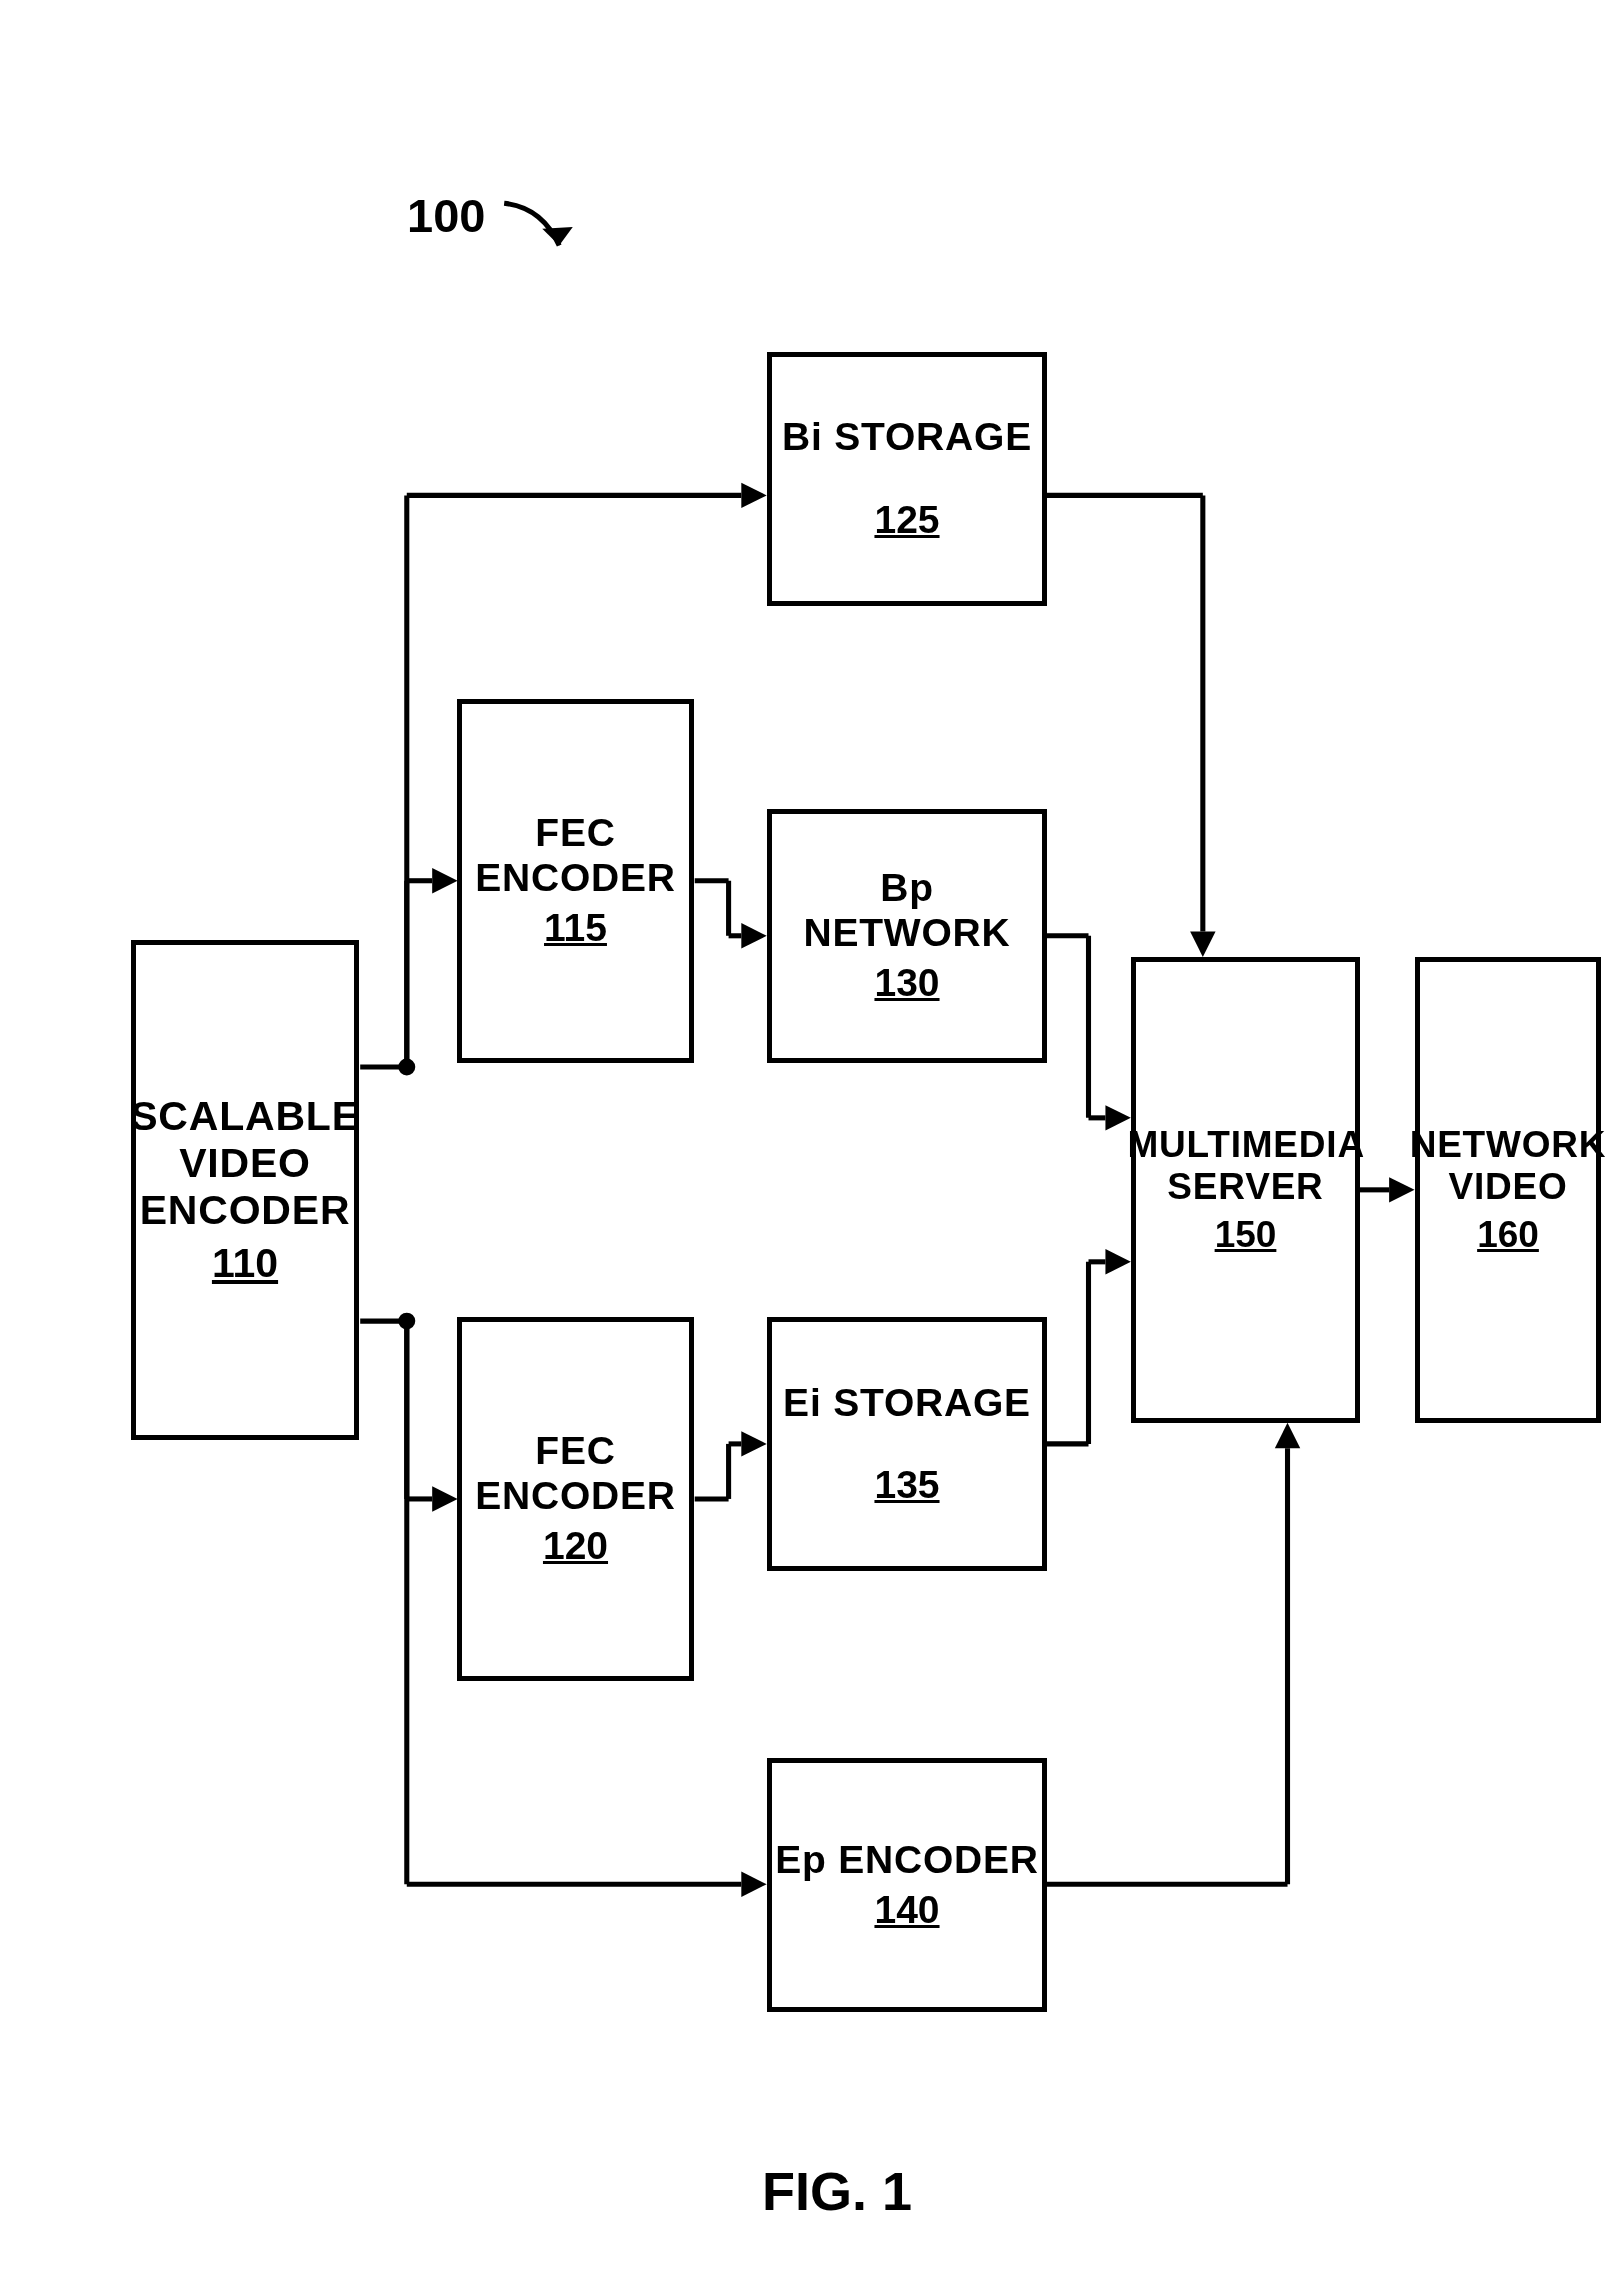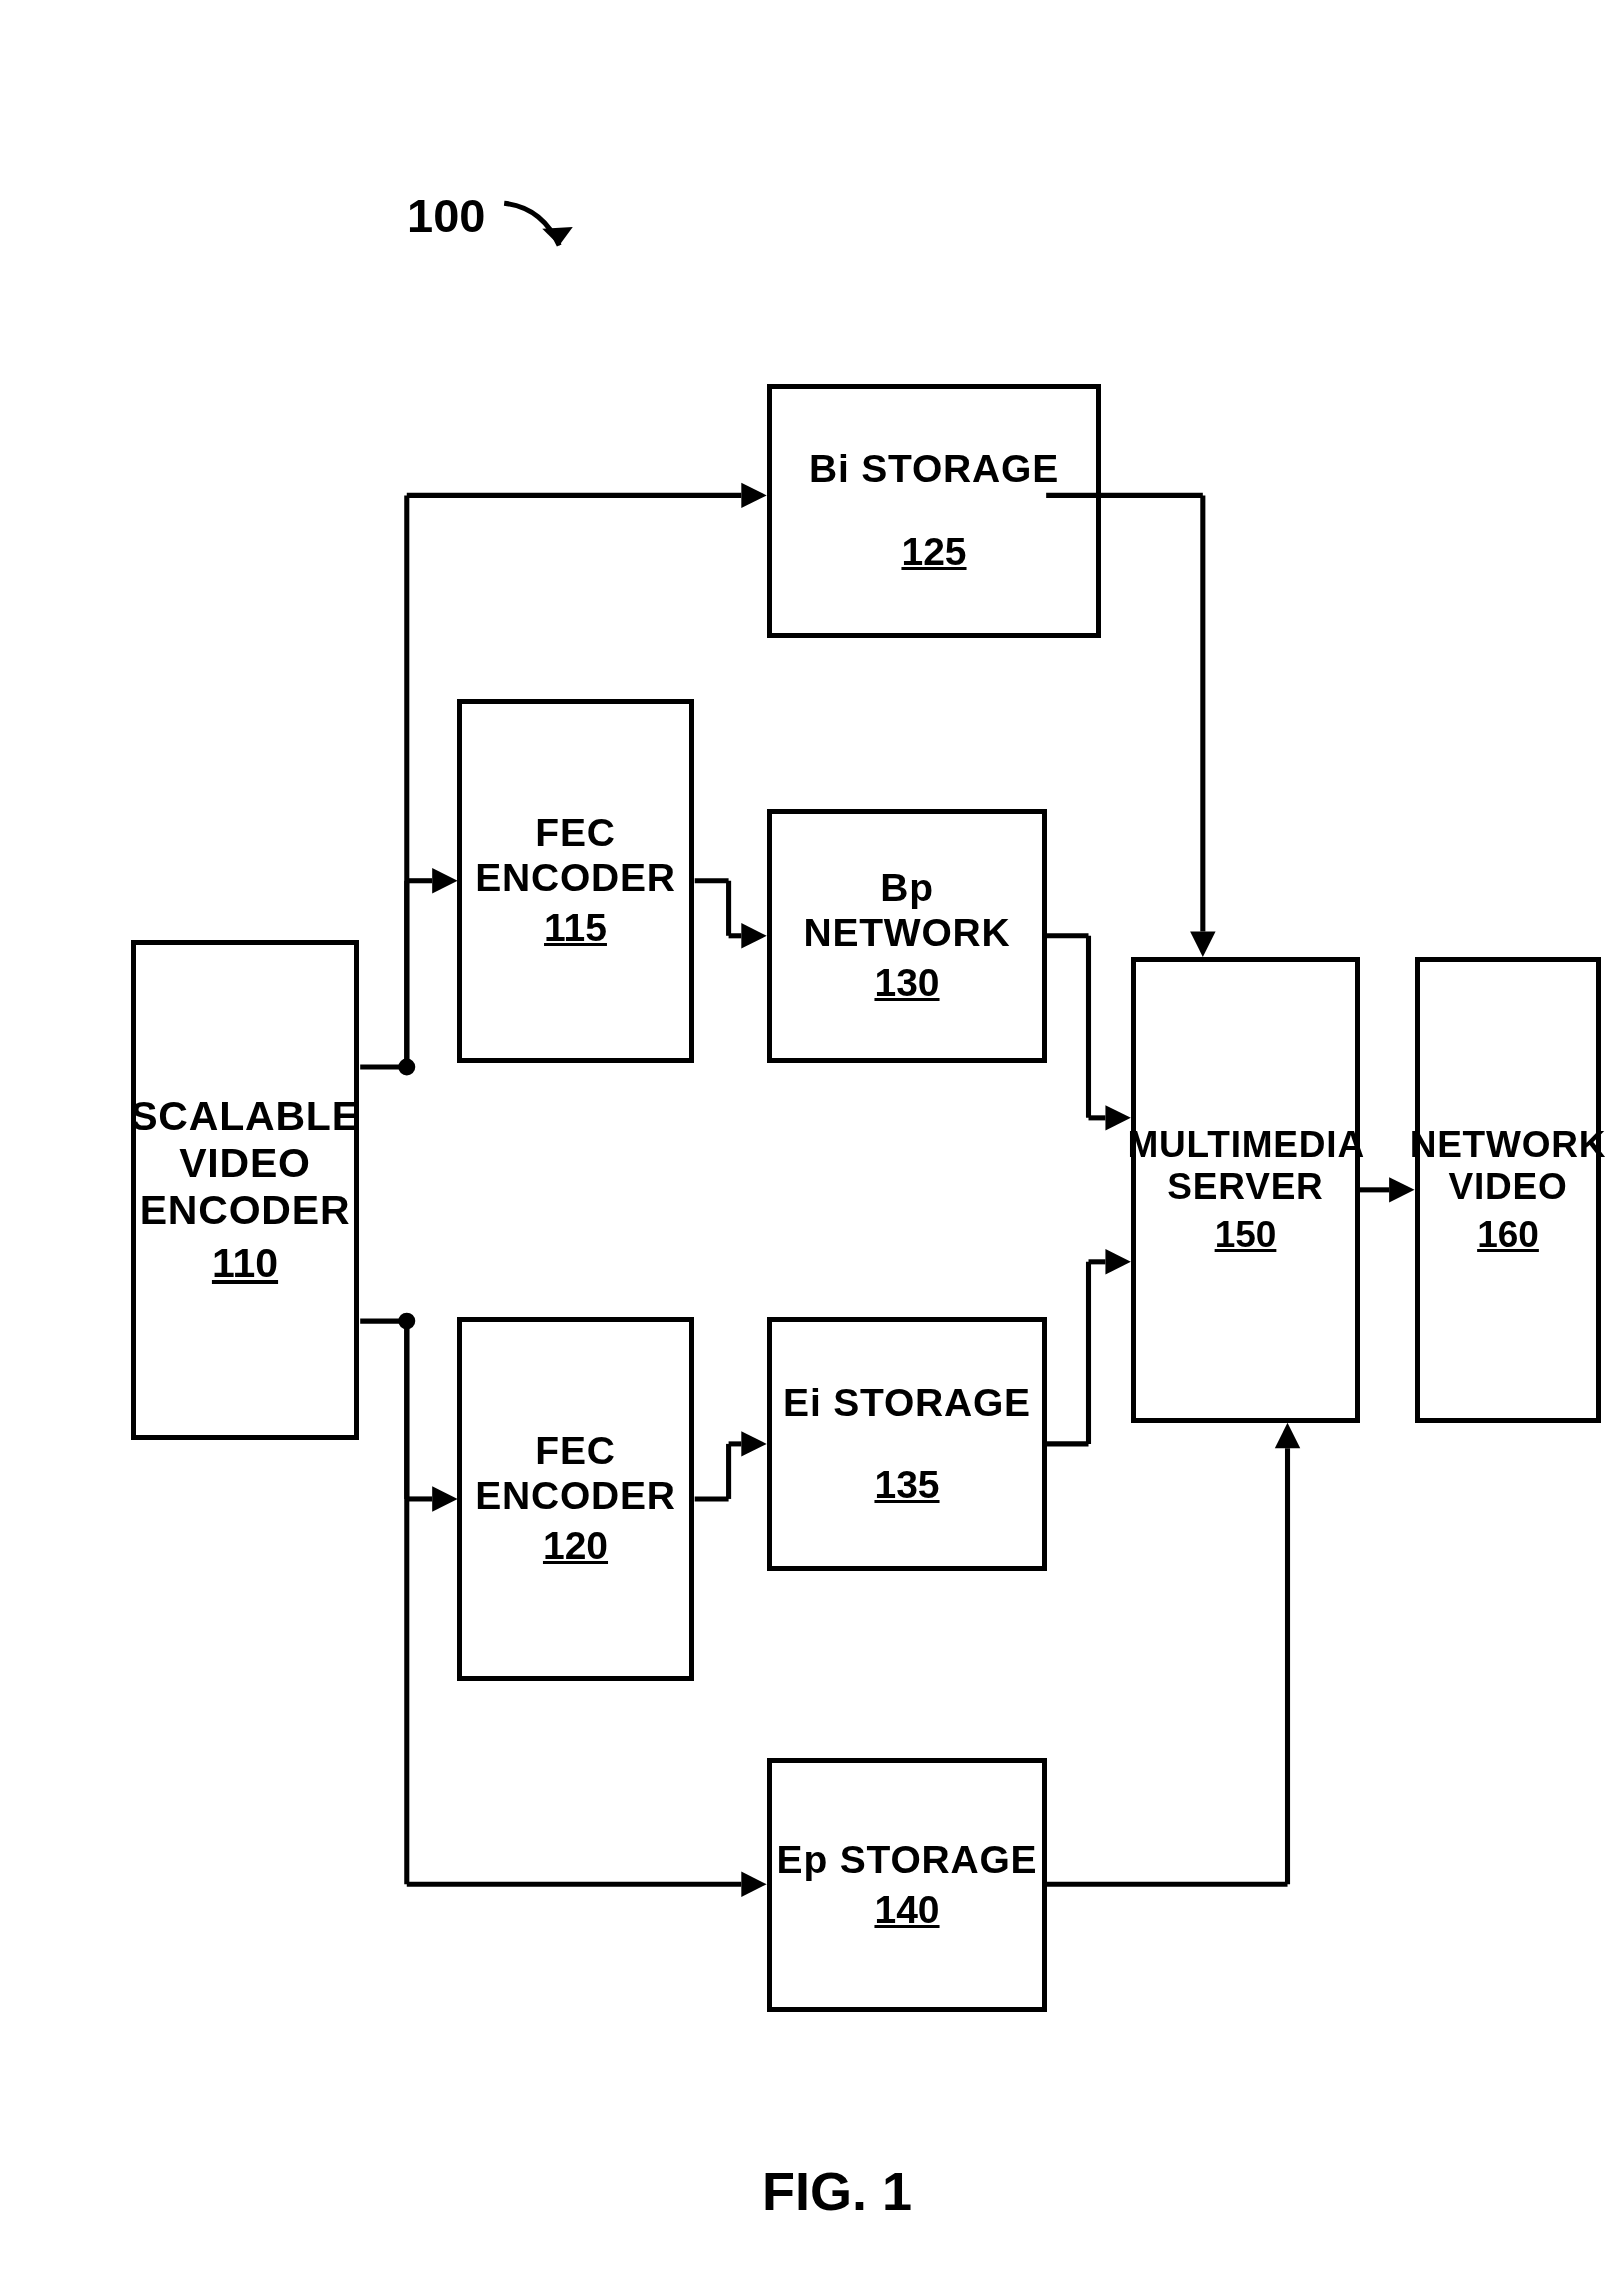--- a/index.html
+++ b/index.html
@@ -84,37 +84,37 @@
   <div class="box" style="left:457px; top:699px; width:237px; height:364px;">
     <div class="label-line" style="font-size:39px;">FEC ENCODER</div>
     <div class="num-line" style="font-size:39px; margin-top:5.1px;">115</div>
   </div>
 
   <div class="box" style="left:457px; top:1317px; width:237px; height:364px;">
     <div class="label-line" style="font-size:39px;">FEC ENCODER</div>
     <div class="num-line" style="font-size:39px; margin-top:5.1px;">120</div>
   </div>
 
-  <div class="box" style="left:767px; top:384px; width:334px; height:254px;gap:33px;">
+  <div class="box" style="left:767px; top:352px; width:280px; height:254px;gap:33px;">
     <div class="label-line" style="font-size:39px;">Bi STORAGE</div>
     <div class="num-line" style="font-size:39px; margin-top:5.1px;">125</div>
   </div>
 
   <div class="box" style="left:767px; top:809px; width:280px; height:254px;">
     <div class="label-line" style="font-size:39px;">Bp NETWORK</div>
     <div class="num-line" style="font-size:39px; margin-top:5.1px;">130</div>
   </div>
 
   <div class="box" style="left:767px; top:1317px; width:280px; height:254px;gap:32px;">
     <div class="label-line" style="font-size:39px;">Ei STORAGE</div>
     <div class="num-line" style="font-size:39px; margin-top:5.1px;">135</div>
   </div>
 
   <div class="box" style="left:767px; top:1758px; width:280px; height:254px;">
-    <div class="label-line" style="font-size:39px;">Ep STORAGE</div>
+    <div class="label-line" style="font-size:39px;">Ep ENCODER</div>
     <div class="num-line" style="font-size:39px; margin-top:5.1px;text-decoration:underline;">140</div>
   </div>
 
   <div class="box" style="left:1131px; top:957px; width:229px; height:466px;">
     <div class="label-line" style="font-size:37px;">MULTIMEDIA SERVER</div>
     <div class="num-line" style="font-size:37px; margin-top:5.1px;">150</div>
   </div>
 
   <div class="box" style="left:1415px; top:957px; width:186px; height:466px;">
     <div class="label-line" style="font-size:37px;">NETWORK VIDEO</div>

